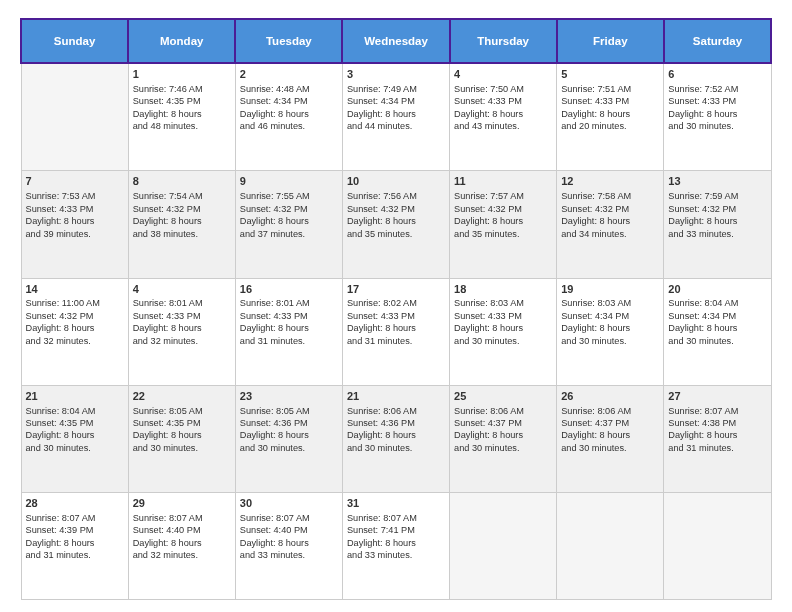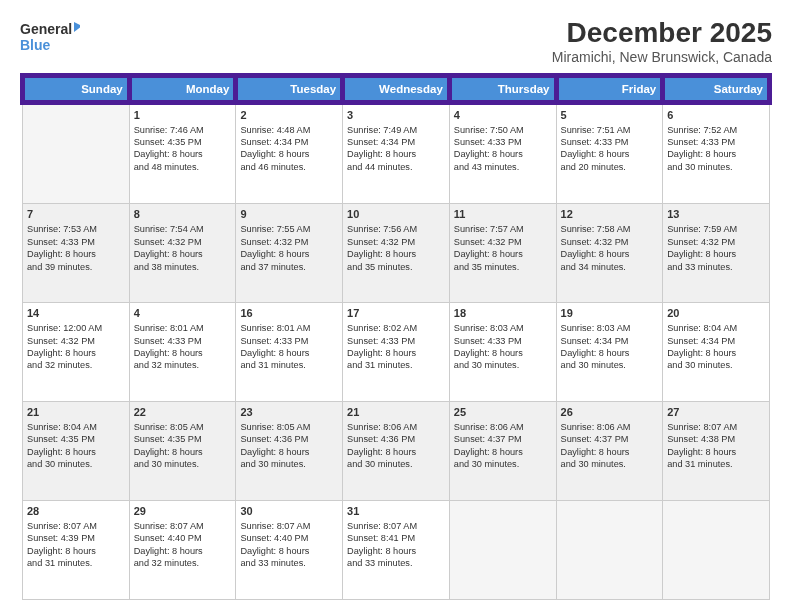--- a/index.html
+++ b/index.html
@@ -47,23 +47,23 @@
       border: 1px solid #ccc;
       border-collapse: collapse;
       width: 100%;
       table-layout: fixed;
     }
     .calendar th {
       background: #4a90d9;
       color: #fff;
       font-size: 11.5px;
       font-weight: bold;
-      padding: 5px 4px;
-      text-align: right;
-      border: 5px solid #4c1d95;
+      padding: 15px 4px;
+      text-align: center;
+      border: 2px solid #4c1d95;
     }
     .calendar td {
       border: 1px solid #ccc;
       vertical-align: top;
       padding: 3px 4px;
       font-size: 9.2px;
       color: #333;
       line-height: 1.35;
       background: #fff;
     }
@@ -78,33 +78,20 @@
       margin-bottom: 1px;
     }
     .row-shade td {
       background: #f0f0f0;
     }
   </style>
 </head>
 <body>
 
 <div class="page">
-  <div class="header">
-    <div class="logo">
-  <svg width="60" height="36" viewBox="0 0 60 36">
-    <text x="0" y="16" font-size="14" font-weight="bold" font-family="Arial" fill="#333">General</text>
-    <text x="0" y="32" font-size="14" font-weight="bold" font-family="Arial" fill="#4a90d9">Blue</text>
-    <polygon points="54,4 62,8 54,14" fill="#4a90d9"></polygon>
-  </svg>
-</div>
-    <div class="title-block">
-      <h1>December 2025</h1>
-      <h2>Miramichi, New Brunswick, Canada</h2>
-    </div>
-  </div>
 
   <table class="calendar">
     <thead>
       <tr>
       <th>Sunday</th>
           <th>Monday</th>
           <th>Tuesday</th>
           <th>Wednesday</th>
           <th>Thursday</th>
           <th>Friday</th>
@@ -204,21 +191,21 @@
             <span class="day-num">13</span>
             <div>Sunrise: 7:59 AM</div>
             <div>Sunset: 4:32 PM</div>
             <div>Daylight: 8 hours</div>
             <div>and 33 minutes.</div>
           </td>
         </tr>
         <tr>
           <td>
             <span class="day-num">14</span>
-            <div>Sunrise: 12:00 AM</div>
+            <div>Sunrise: 11:00 AM</div>
             <div>Sunset: 4:32 PM</div>
             <div>Daylight: 8 hours</div>
             <div>and 32 minutes.</div>
           </td>
           <td>
             <span class="day-num">4</span>
             <div>Sunrise: 8:01 AM</div>
             <div>Sunset: 4:33 PM</div>
             <div>Daylight: 8 hours</div>
             <div>and 32 minutes.</div>
@@ -328,21 +315,21 @@
           <td>
             <span class="day-num">30</span>
             <div>Sunrise: 8:07 AM</div>
             <div>Sunset: 4:40 PM</div>
             <div>Daylight: 8 hours</div>
             <div>and 33 minutes.</div>
           </td>
           <td>
             <span class="day-num">31</span>
             <div>Sunrise: 8:07 AM</div>
-            <div>Sunset: 8:41 PM</div>
+            <div>Sunset: 7:41 PM</div>
             <div>Daylight: 8 hours</div>
             <div>and 33 minutes.</div>
           </td>
           <td class="empty"></td>
           <td class="empty"></td>
           <td class="empty"></td>
         </tr>
       </tbody>
   </table>
 </div>

